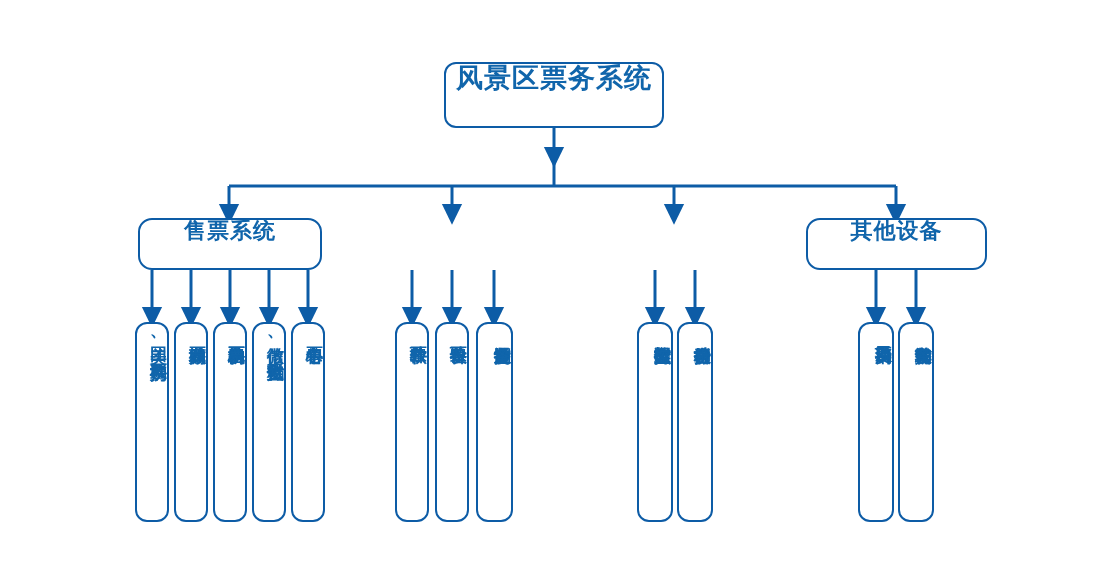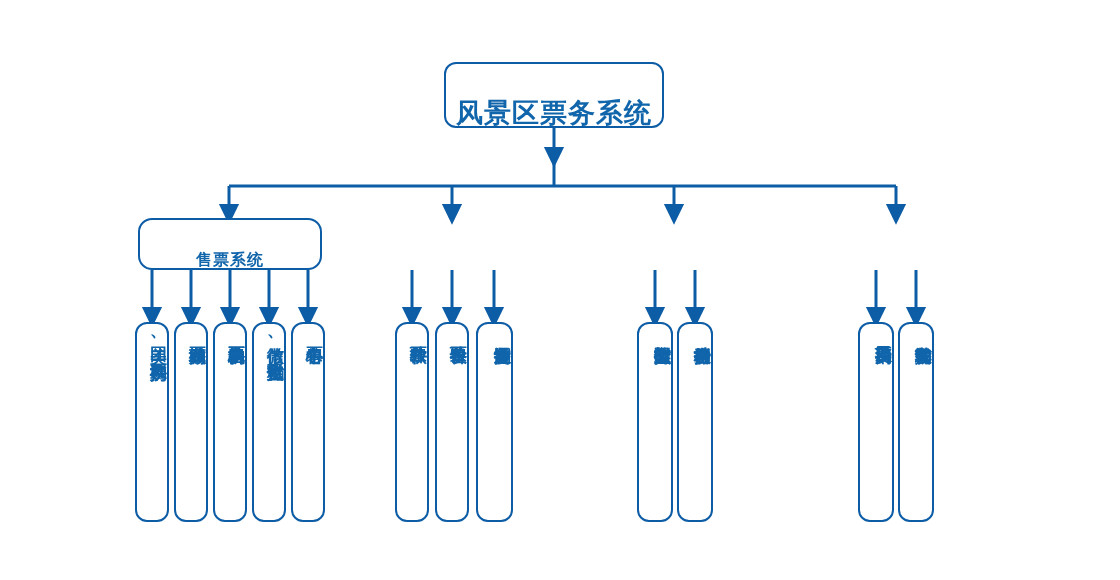--- a/index.html
+++ b/index.html
@@ -29,38 +29,38 @@
     pointer-events: none;
   }
 
   
   .node {
     position: absolute;
     border: 2px solid #0d5ca6;
     background: #ffffff;
     color: #1065ab;
     display: flex;
-    align-items: flex-end;
+    align-items: flex-start;
     justify-content: center;
     text-align: center;
   }
 
   
   .node.level1 {
     border-radius: 12px;
     font-size: 27px;
     font-weight: 700;
     letter-spacing: 1px;
     line-height: 1;
   }
 
   
   .node.level2 {
     border-radius: 14px;
-    font-size: 16px;
+    font-size: 22px;
     font-weight: 700;
     letter-spacing: 1px;
     line-height: 1;
   }
 
   
   .node.level3 {
     border-radius: 12px;
     font-size: 17px;
     font-weight: 700;
@@ -128,20 +128,23 @@
   <div class="node level1" style="left:444px; top:62px; width:220px; height:66px;">
     <span>风景区票务系统</span>
   </div>
 
   <div class="node level2" style="left:138px; top:218px; width:184px; height:52px;">
     <span>售票系统</span>
   </div>
 
 
 
+  <div class="node level2" style="left:806px; top:218px; width:181px; height:52px;">
+    <span>其他设备</span>
+  </div>
 
   <div class="node level3" style="left:135px; top:322px; width:34px; height:200px;">
     <span class="vtext">美团、携程购票</span>
   </div>
   <div class="node level3" style="left:174px; top:322px; width:34px; height:200px;">
     <span class="vtext">微商城购票</span>
   </div>
   <div class="node level3" style="left:213px; top:322px; width:34px; height:200px;">
     <span class="vtext">自助售票机构票</span>
   </div>

